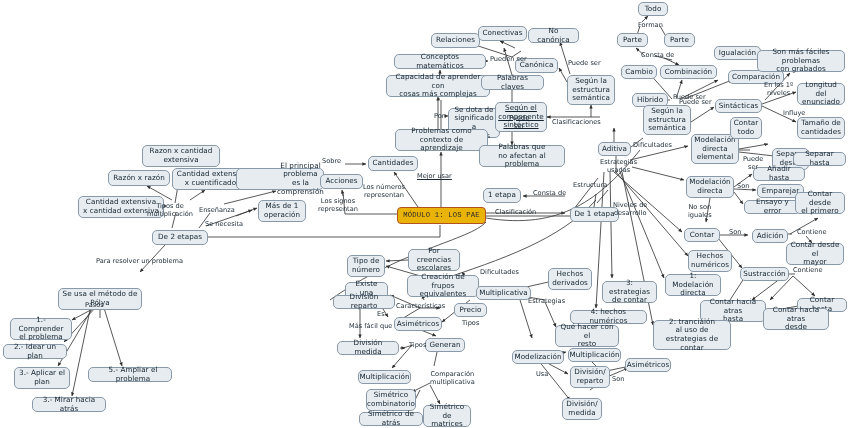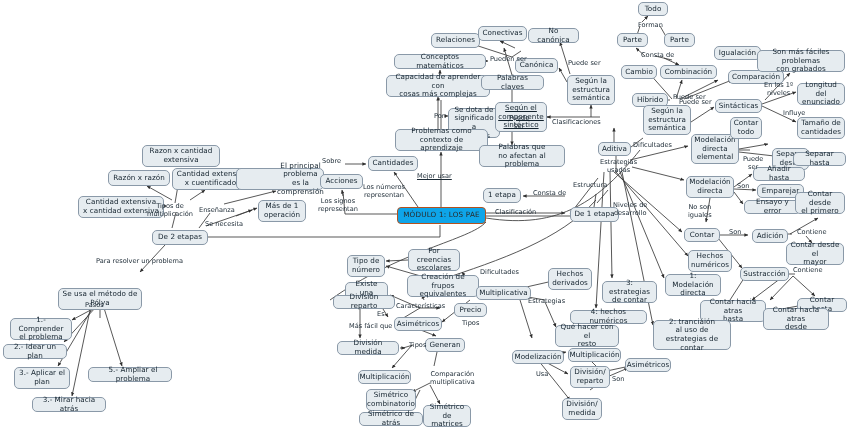--- a/index.html
+++ b/index.html
@@ -17,26 +17,27 @@
     line-height:8.6px;
     text-align:center;
     display:flex;
     align-items:center;
     justify-content:center;
     padding:1px 3px;
     letter-spacing:.05px;
     white-space:pre-line;
   }
   .node.root{
-    background:#0ea5e9;
+    background:#eab308;
     border:1.6px solid #b2521f;
     border-radius:4px;
     color:#2a2a2a;
     font-size:7.2px;
     letter-spacing:.2px;
+    font-family:Liberation Mono, monospace;
   }
   .elabel{
     position:absolute;
     font-size:6.6px;
     line-height:7.6px;
     color:#1c2a35;
     text-align:center;
     white-space:pre-line;
     background:transparent;
     pointer-events:none;

